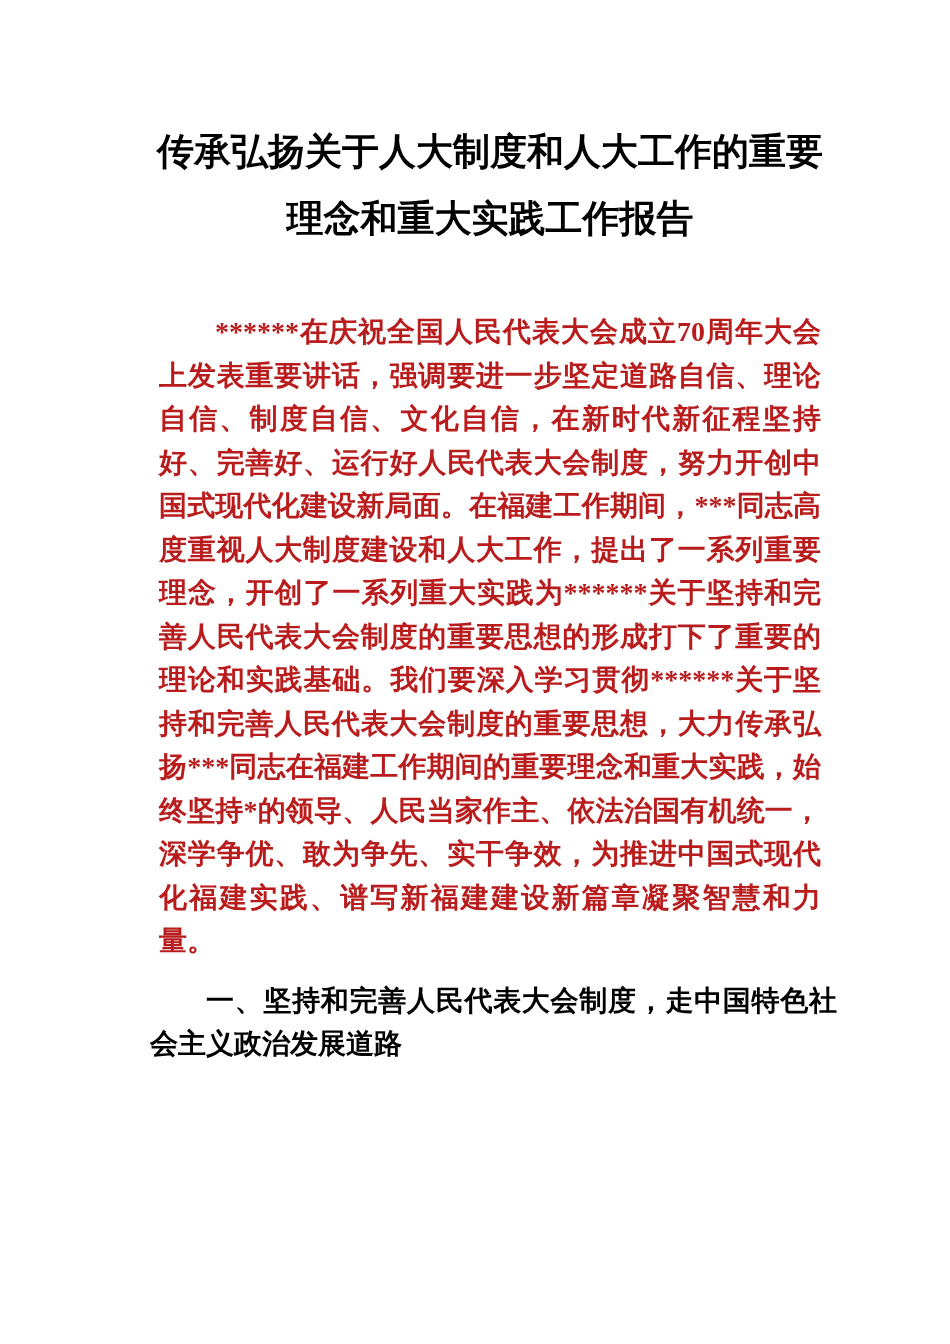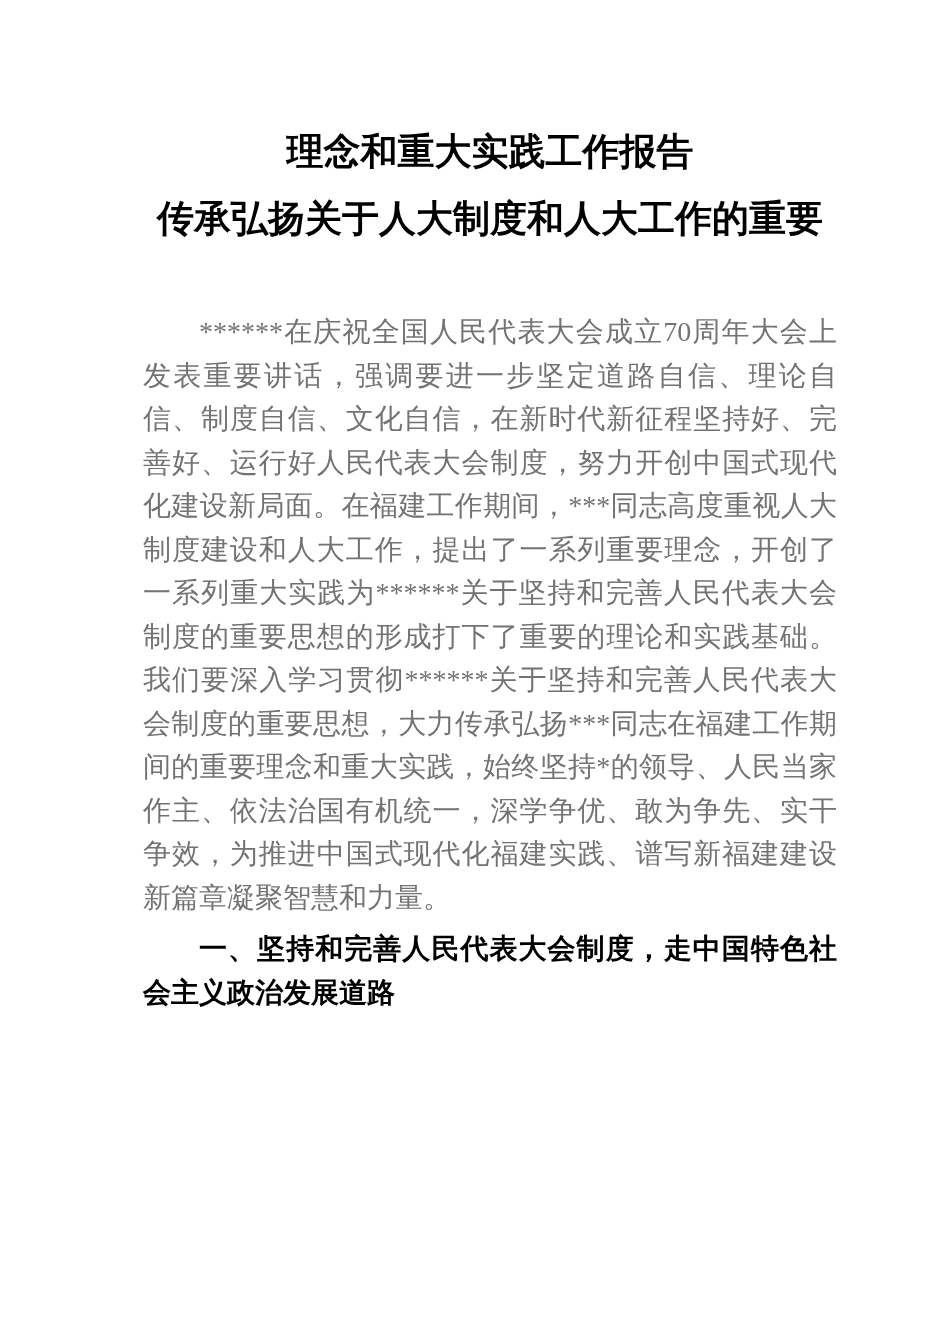--- a/index.html
+++ b/index.html
@@ -26,47 +26,48 @@
     font-size: 37px;
     line-height: 67px;
     text-align: center;
     color: #000000;
   }
   .title-line {
     display: block;
     white-space: nowrap;
   }
   .body-para {
-    margin: 0;
+    margin: 16px;
     font-family: "Liberation Serif", serif;
     font-size: 28px;
     line-height: 43.5px;
     text-align: justify;
     text-indent: 2em;
     word-break: break-all;
-    color: #737373;
+    color: #b91c1c;
+    font-weight: bold;
   }
   .section-heading {
-    margin: 8px 0 5px 0;
+    margin: 8px 0 5px 7px;
     font-family: "Liberation Sans", sans-serif;
     font-weight: bold;
     font-size: 28px;
     line-height: 43.5px;
     text-align: justify;
     text-indent: 2em;
     word-break: break-all;
     color: #000000;
   }
 </style>
 </head>
 <body>
 
 <div class="page">
   <h1 class="doc-title">
+    <span class="title-line">传承弘扬关于人大制度和人大工作的重要</span>
     <span class="title-line">理念和重大实践工作报告</span>
-    <span class="title-line">传承弘扬关于人大制度和人大工作的重要</span>
   </h1>
 
   <p class="body-para">******在庆祝全国人民代表大会成立70周年大会上发表重要讲话，强调要进一步坚定道路自信、理论自信、制度自信、文化自信，在新时代新征程坚持好、完善好、运行好人民代表大会制度，努力开创中国式现代化建设新局面。在福建工作期间，***同志高度重视人大制度建设和人大工作，提出了一系列重要理念，开创了一系列重大实践为******关于坚持和完善人民代表大会制度的重要思想的形成打下了重要的理论和实践基础。我们要深入学习贯彻******关于坚持和完善人民代表大会制度的重要思想，大力传承弘扬***同志在福建工作期间的重要理念和重大实践，始终坚持*的领导、人民当家作主、依法治国有机统一，深学争优、敢为争先、实干争效，为推进中国式现代化福建实践、谱写新福建建设新篇章凝聚智慧和力量。</p>
 
   <h2 class="section-heading">一、坚持和完善人民代表大会制度，走中国特色社会主义政治发展道路</h2>
 
 </div>
 
 </body></html>

